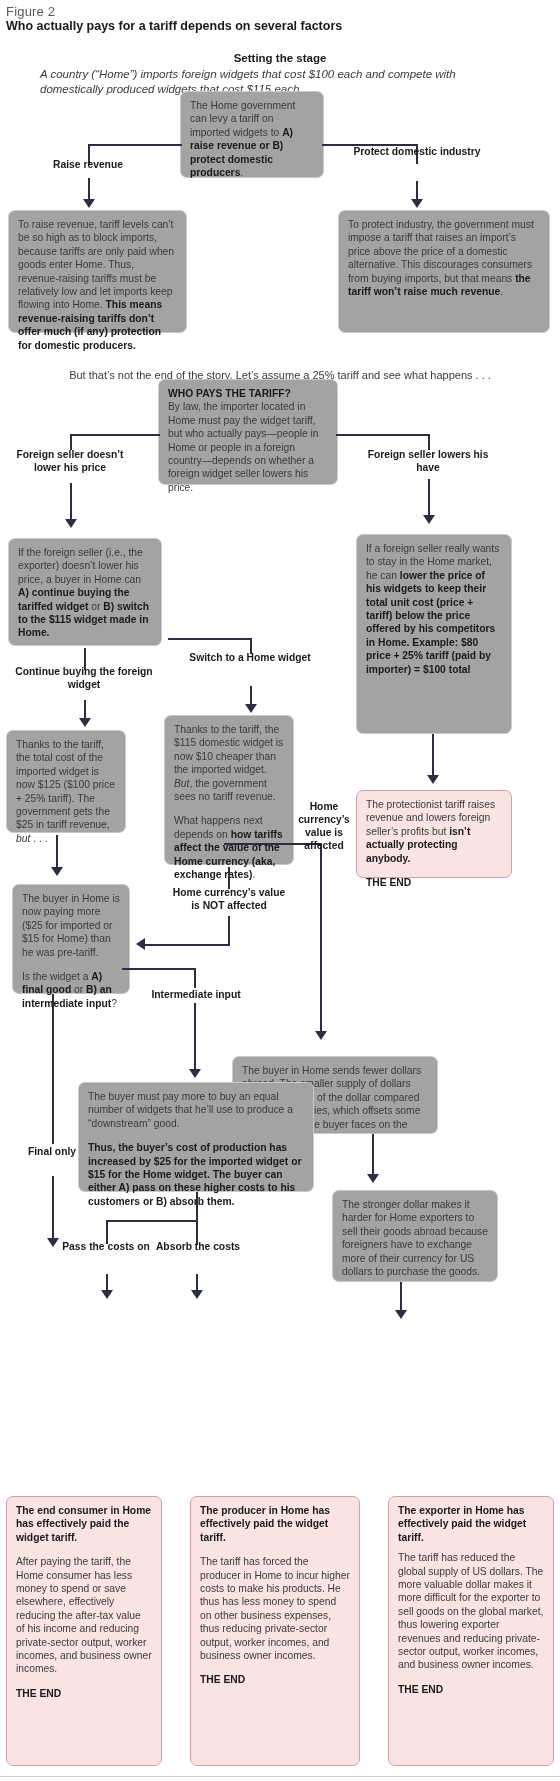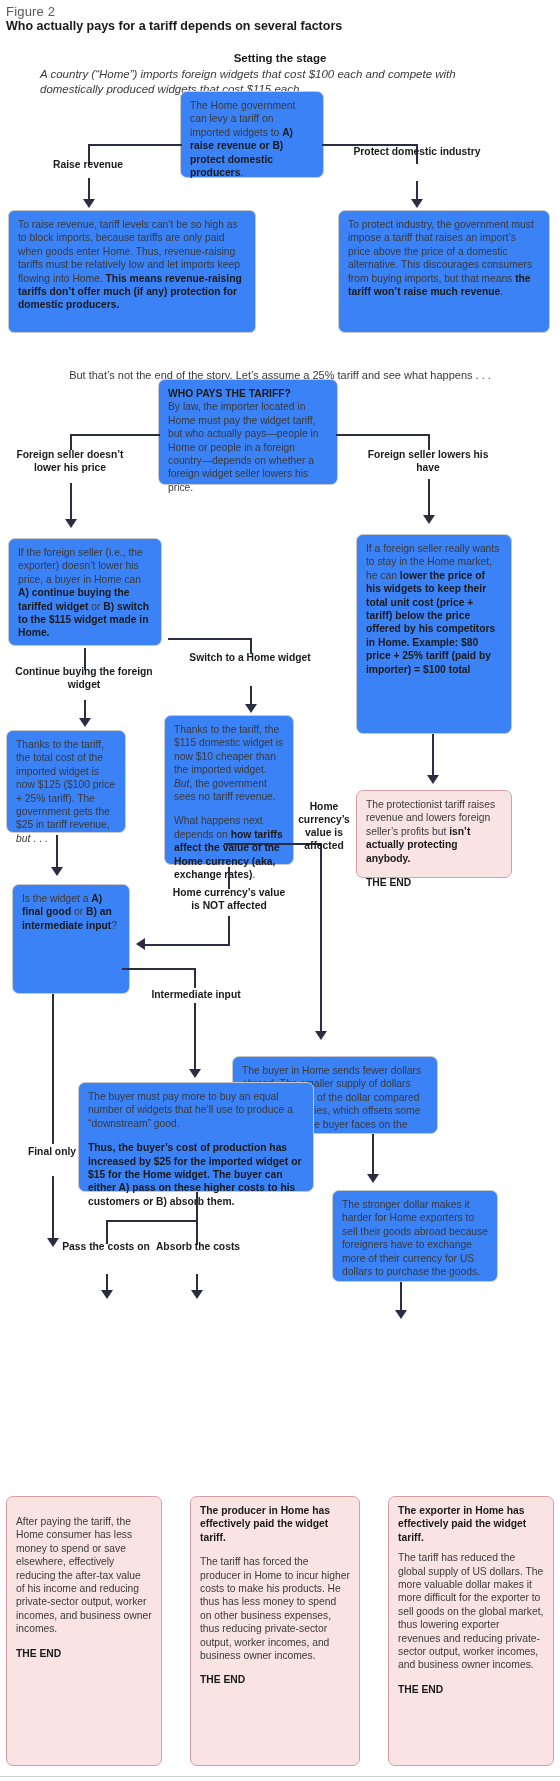--- a/index.html
+++ b/index.html
@@ -31,21 +31,21 @@
   .interlude {
     position:absolute; left:20px; top:369px; width:520px;
     text-align:center; font-size:11px; color:#3a3a3a;
   }
 
   
   .box {
     position:absolute;
     border:1px solid #c9c9c9;
     border-radius:7px;
-    background:#3b82f6;
+    background:#a3a3a3;
     padding:7px 9px;
     font-size:10.3px;
     line-height:13.4px;
     color:#3a3a3a;
   }
   .box.pink {
     background:#f9e3e3;
     border:1px solid #d99fa4;
   }
   .box b, .box strong { color:#1a1a1a; font-weight:bold; }
@@ -100,21 +100,21 @@
 <div class="arrow-d" style="left:83px; top:199px;"></div>
 
 <div class="ln hl" style="left:322px; top:144px; width:96px;"></div>
 <div class="ln vl" style="left:416px; top:144px; height:20px;"></div>
 <div class="ln vl" style="left:416px; top:181px; height:22px;"></div>
 <div class="arrow-d" style="left:411px; top:199px;"></div>
 
 <div class="blabel" style="left:12px; top:158px; width:152px;">Raise revenue</div>
 <div class="blabel" style="left:348px; top:145px; width:138px;">Protect domestic industry</div>
 
-<div class="box" style="left:8px; top:210px; width:248px; height:123px;border-radius:6px;">
+<div class="box" style="left:8px; top:210px; width:179px; height:123px;">
   <p><span>To raise revenue, tariff levels can’t be so high as to block imports, because tariffs are only paid when goods enter Home. Thus, revenue-raising tariffs must be relatively low and let imports keep flowing into Home. </span><b>This means revenue-raising tariffs don’t offer much (if any) protection for domestic producers.</b></p>
 </div>
 
 <div class="box" style="left:338px; top:210px; width:212px; height:123px;">
   <p><span>To protect industry, the government must impose a tariff that raises an import’s price above the price of a domestic alternative. This discourages consumers from buying imports, but that means </span><b>the tariff won’t raise much revenue</b><span>.</span></p>
 </div>
 
 <div class="interlude">But that’s not the end of the story. Let’s assume a 25% tariff and see what happens . . .</div>
 
 <div class="box" style="left:158px; top:379px; width:180px; height:106px;">
@@ -180,20 +180,21 @@
 <div class="ln vl" style="left:56px; top:835px; height:36px;"></div>
 <div class="arrow-d" style="left:51px; top:867px;"></div>
 
 <div class="ln vl" style="left:228px; top:867px; height:22px;"></div>
 <div class="blabel" style="left:168px; top:886px; width:122px;">Home currency’s value is NOT affected</div>
 <div class="ln vl" style="left:228px; top:916px; height:30px;"></div>
 <div class="ln hl" style="left:145px; top:944px; width:85px;"></div>
 <div class="arrow-l" style="left:136px; top:938px;"></div>
 
 <div class="box" style="left:12px; top:884px; width:118px; height:110px;">
+  <p><span>The buyer in Home is now paying more ($25 for imported or $15 for Home) than he was pre-tariff.</span></p>
   <p><span>Is the widget a </span><b>A) final good</b><span> or </span><b>B) an intermediate input</b><span>?</span></p>
 </div>
 
 <div class="box" style="left:232px; top:1056px; width:206px; height:78px;">
   <p><span>The buyer in Home sends fewer dollars abroad. The smaller supply of dollars raises the value of the dollar compared to other currencies, which offsets some of the burden the buyer faces on the tariff, </span><i>but</i><span> . . .</span></p>
 </div>
 
 <div class="ln hl" style="left:122px; top:968px; width:74px;"></div>
 <div class="ln vl" style="left:194px; top:968px; height:20px;"></div>
 <div class="ln vl" style="left:194px; top:1003px; height:70px;"></div>
@@ -226,20 +227,21 @@
 
 <div class="ln vl" style="left:196px; top:1220px; height:24px;"></div>
 <div class="ln vl" style="left:196px; top:1274px; height:20px;"></div>
 <div class="arrow-d" style="left:191px; top:1290px;"></div>
 <div class="blabel" style="left:152px; top:1240px; width:92px;">Absorb the costs</div>
 
 <div class="ln vl" style="left:400px; top:1282px; height:32px;"></div>
 <div class="arrow-d" style="left:395px; top:1310px;"></div>
 
 <div class="box pink" style="left:6px; top:1496px; width:156px; height:270px;">
+  <span class="hdr">The end consumer in Home has effectively paid the widget tariff.</span>
   <p style="margin-top:11px;"><span>After paying the tariff, the Home consumer has less money to spend or save elsewhere, effectively reducing the after-tax value of his income and reducing private-sector output, worker incomes, and business owner incomes.</span></p>
   <span class="end">THE END</span>
 </div>
 
 <div class="box pink" style="left:190px; top:1496px; width:170px; height:270px;">
   <span class="hdr">The producer in Home has effectively paid the widget tariff.</span>
   <p style="margin-top:11px;"><span>The tariff has forced the producer in Home to incur higher costs to make his products. He thus has less money to spend on other business expenses, thus reducing private-sector output, worker incomes, and business owner incomes.</span></p>
   <span class="end">THE END</span>
 </div>
 

